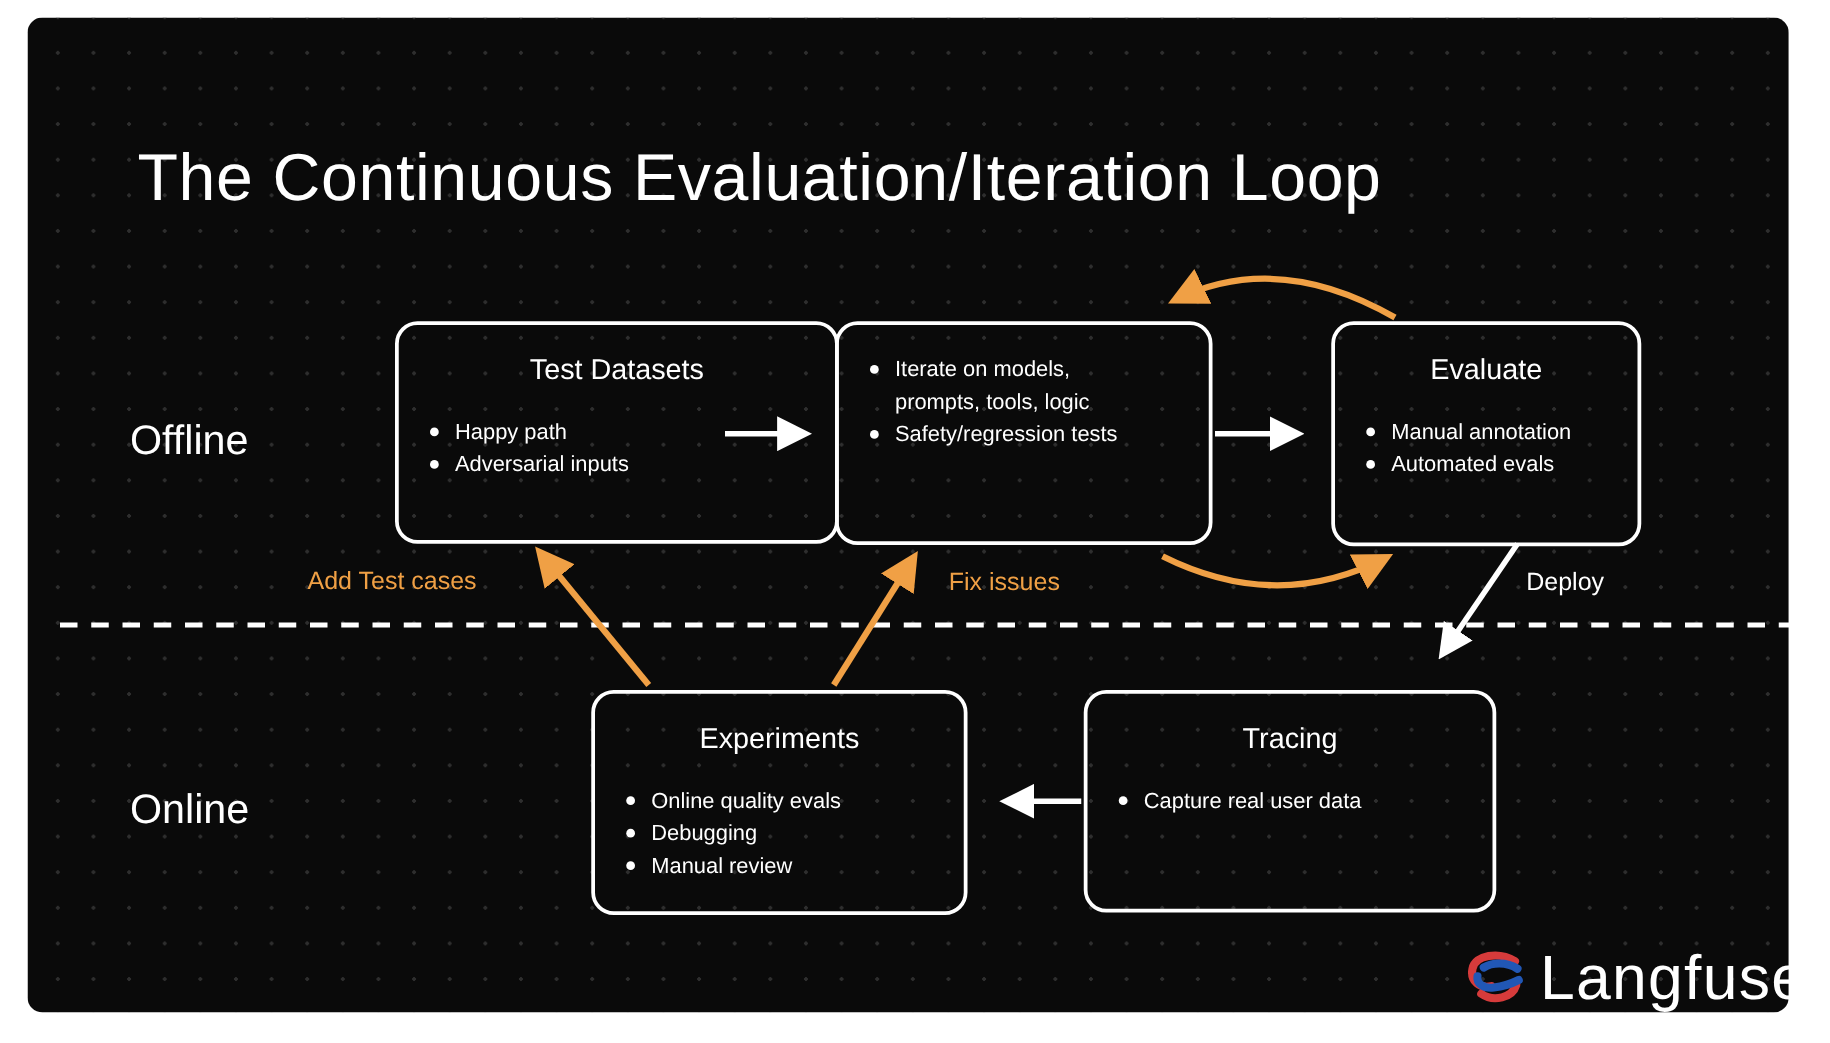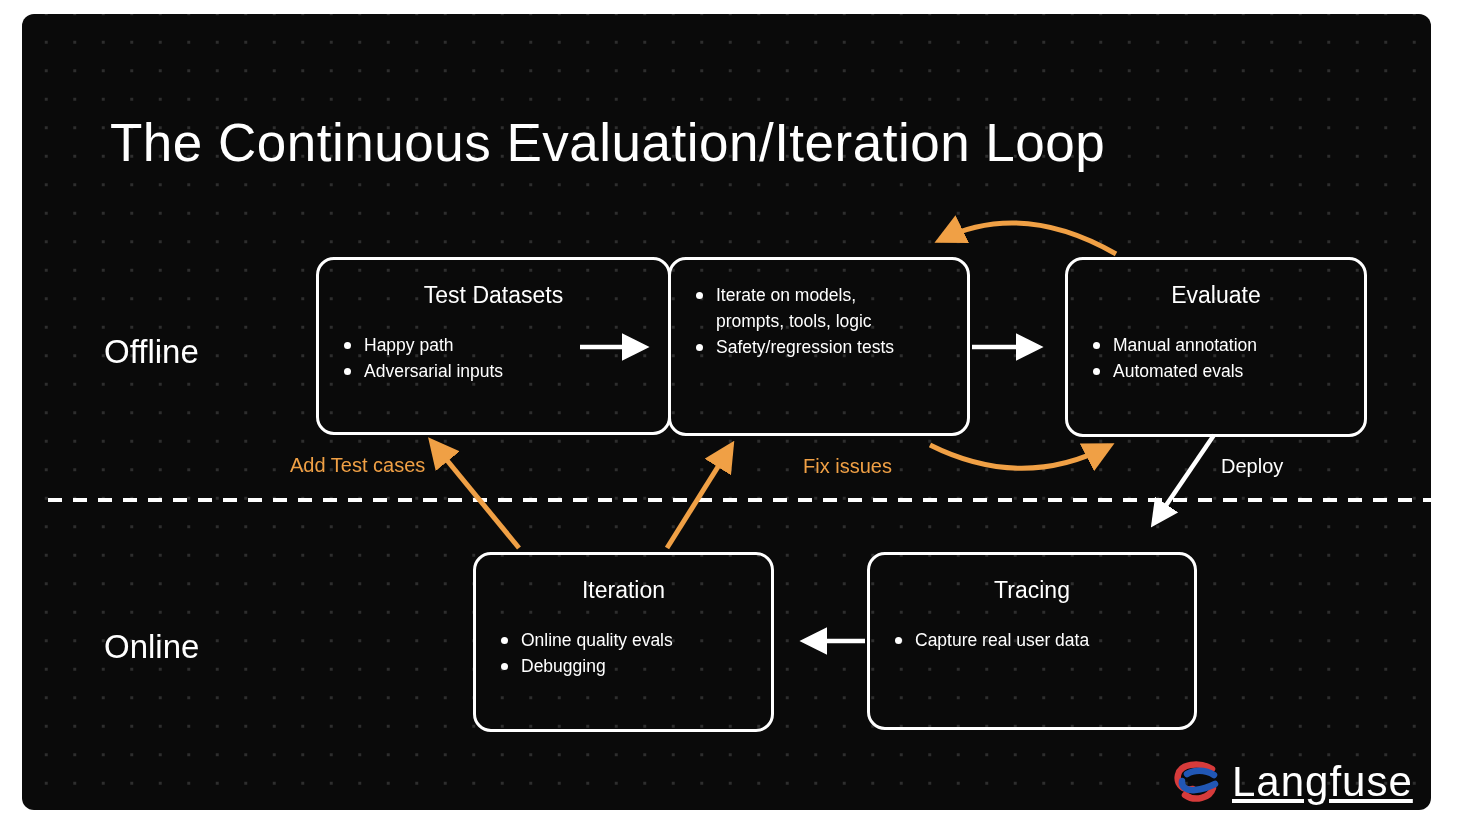--- a/index.html
+++ b/index.html
@@ -50,44 +50,44 @@
     position:relative;font-size:17.5px;line-height:26px;font-weight:400;
   }
   .node-bullets li::before{
     content:"";position:absolute;left:-20px;top:9.5px;
     width:7px;height:7px;border-radius:50%;background:#fff;
   }
   .tight li{max-width:205px;}
 
   .node-test-datasets{left:255px;top:243px;width:355px;height:178px;margin-left:39px;}
   .node-run-experiments{left:646px;top:243px;width:302px;height:179px;}
-  .node-evaluate{left:1043px;top:243px;width:302px;height:180px;}
+  .node-evaluate{left:1043px;top:243px;width:248px;height:180px;}
   .node-monitoring{left:451px;top:538px;width:301px;height:180px;}
   .node-tracing{left:845px;top:538px;width:330px;height:178px;}
 
   .edge-label{position:absolute;font-size:20px;font-weight:400;white-space:nowrap;}
-  .edge-label.orange{color:var(--accent);margin-left:44px;}
+  .edge-label.orange{color:var(--accent);}
   .edge-label.white{color:#fff;}
   .label-add-test-cases{left:224px;top:440px;}
   .label-fix-issues{left:737px;top:441px;}
   .label-deploy{left:1199px;top:441px;}
 
   svg.arrows{position:absolute;left:0;top:0;width:1464px;height:834px;pointer-events:none;}
   .w-stroke{stroke:#ffffff;}
   .o-stroke{stroke:var(--accent);}
   .w-fill{fill:#ffffff;}
   .o-fill{fill:var(--accent);}
 
   .brand{
     position:absolute;left:1148px;top:742px;height:52px;
     display:flex;align-items:center;gap:12px;
   }
   .brand-icon{width:50px;height:44px;}
   .brand-name{
-    color:#fff;font-size:42px;font-weight:500;letter-spacing:1px;line-height:1;text-decoration:underline;
+    color:#fff;font-size:50px;font-weight:500;letter-spacing:1px;line-height:1;
   }
 </style>
 </head>
 <body>
 
 <div class="stage">
   <div class="card">
 
     <div class="slide-title">The Continuous Evaluation/Iteration Loop</div>
 
@@ -134,24 +134,25 @@
 
     <div class="node node-evaluate">
       <div class="node-title">Evaluate</div>
       <ul class="node-bullets">
         <li>Manual annotation</li>
         <li>Automated evals</li>
       </ul>
     </div>
 
     <div class="node node-monitoring">
-      <div class="node-title">Iteration</div>
+      <div class="node-title">Experiments</div>
       <ul class="node-bullets">
         <li>Online quality evals</li>
         <li>Debugging</li>
+        <li>Manual review</li>
       </ul>
     </div>
 
     <div class="node node-tracing">
       <div class="node-title">Tracing</div>
       <ul class="node-bullets">
         <li>Capture real user data</li>
       </ul>
     </div>
 

